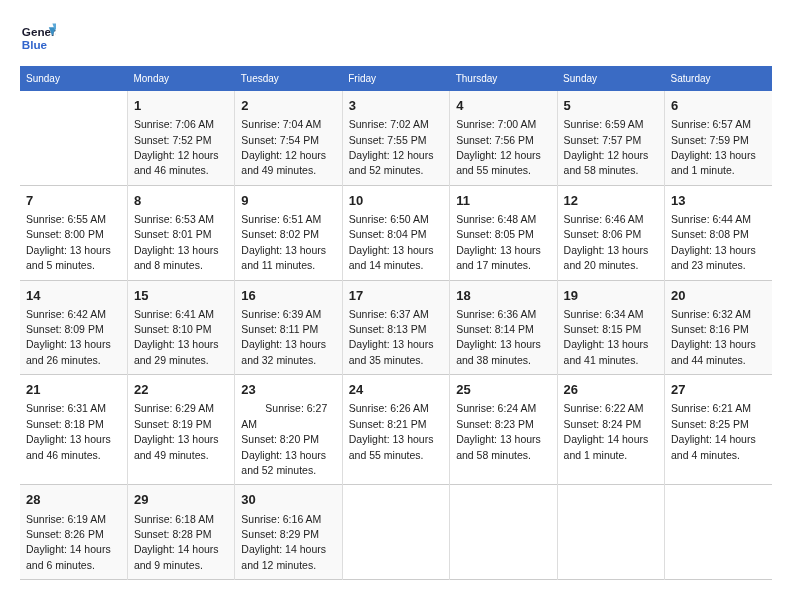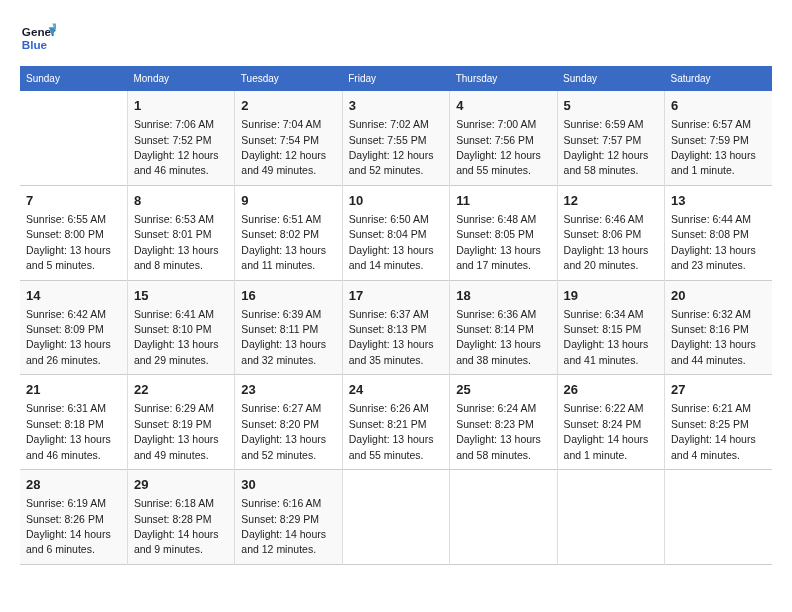--- a/index.html
+++ b/index.html
@@ -204,21 +204,21 @@
       </tr>
       <tr>
         <td><span class="day-number">21</span><span class="day-info" style="white-space: pre-line;">Sunrise: 6:31 AM
 Sunset: 8:18 PM
 Daylight: 13 hours
 and 46 minutes.</span></td>
         <td><span class="day-number">22</span><span class="day-info" style="white-space: pre-line;">Sunrise: 6:29 AM
 Sunset: 8:19 PM
 Daylight: 13 hours
 and 49 minutes.</span></td>
-        <td><span class="day-number">23</span><span class="day-info" style="white-space: pre-line;">Sunrise: 6:27 AM
+        <td><span class="day-number">23</span><span class="day-info" style="white-space: pre-line; margin-left: 24px;">Sunrise: 6:27 AM
 Sunset: 8:20 PM
 Daylight: 13 hours
 and 52 minutes.</span></td>
         <td><span class="day-number">24</span><span class="day-info" style="white-space: pre-line;">Sunrise: 6:26 AM
 Sunset: 8:21 PM
 Daylight: 13 hours
 and 55 minutes.</span></td>
         <td><span class="day-number">25</span><span class="day-info" style="white-space: pre-line;">Sunrise: 6:24 AM
 Sunset: 8:23 PM
 Daylight: 13 hours

